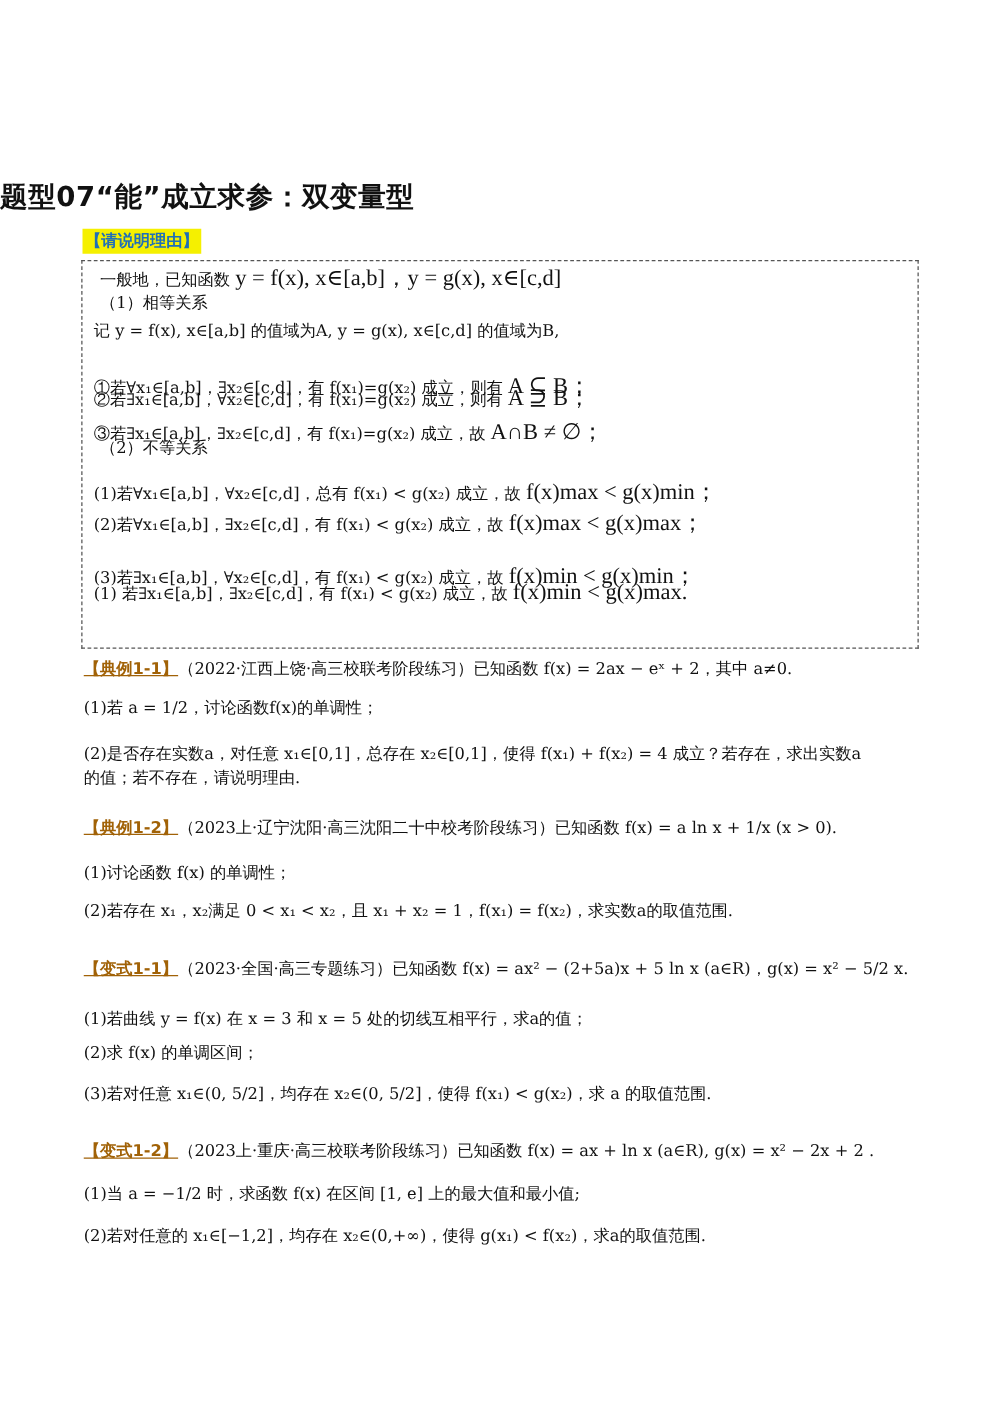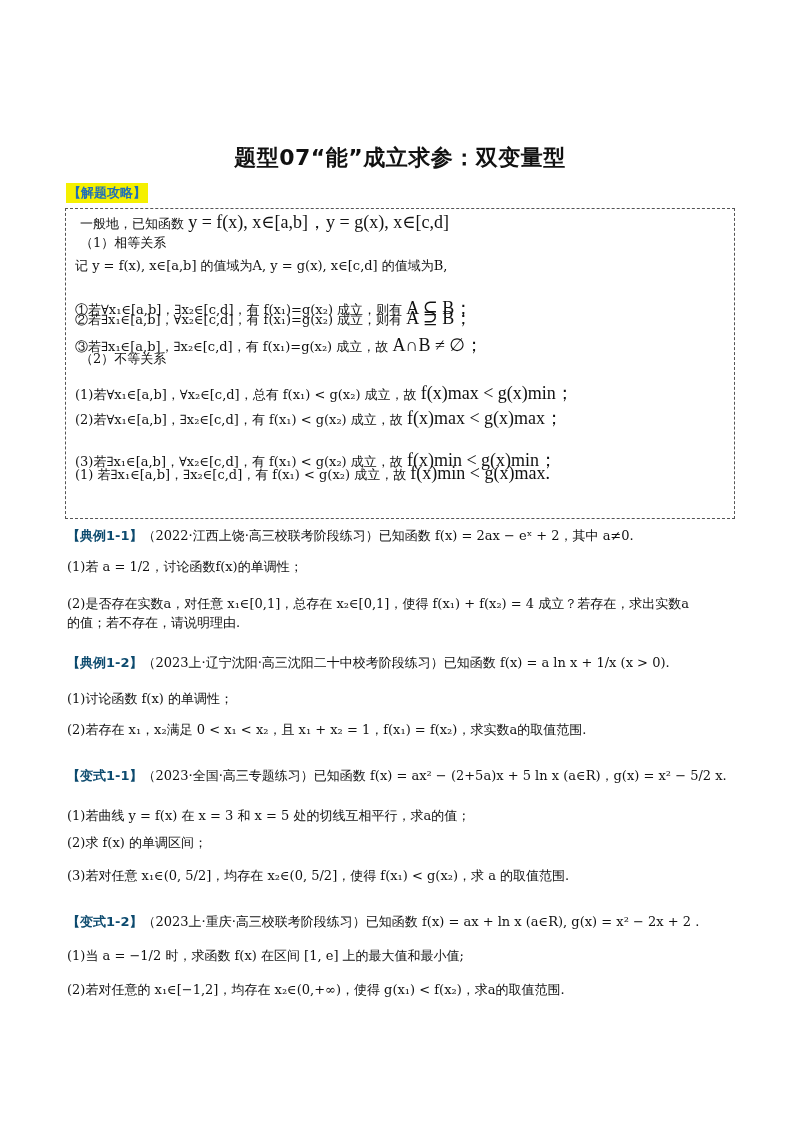--- a/index.html
+++ b/index.html
@@ -1,35 +1,35 @@
 <!DOCTYPE html>
 <html><head>
 <meta charset="utf-8">
 <style>
   html, body { margin: 0; padding: 0; background: #ffffff; }
   body { width: 800px; height: 1132px; position: relative; overflow: hidden;
          font-family: "DejaVu Serif", "Liberation Serif", serif; color: #111; }
-  .title { position: absolute; top: 143px; left: 0; width: 800px; text-align: center;
+  .title { position: absolute; top: 143px; left: 0; width: 800px; 
            font-family: "DejaVu Sans", "Liberation Sans", sans-serif; font-weight: bold; font-size: 22px; letter-spacing: 0.5px; }
   .tag-yellow { position: absolute; top: 183px; left: 66px; background: #f5f000; color: #1f6fb8;
            font-family: "DejaVu Sans", "Liberation Sans", sans-serif; font-weight: bold; font-size: 13px; padding: 1px 2px; }
   .box { position: absolute; top: 208px; left: 65px; width: 670px; height: 311px;
          border: 1.4px dashed #555; box-sizing: border-box; }
   .line { position: absolute; left: 75px; font-size: 13px; white-space: nowrap; line-height: 18px; }
   .line.indent { left: 80px; }
   .m { font-family: "Liberation Serif", "DejaVu Serif", serif; font-size: 18px; }
-  .label { color: #0c4a6e; font-weight: bold; font-family: "DejaVu Sans", "Liberation Sans", sans-serif; }
+  .label { color: #a16207; font-weight: bold; font-family: "DejaVu Sans", "Liberation Sans", sans-serif; text-decoration: underline; }
   .q { position: absolute; left: 67px; font-size: 13px; white-space: nowrap; line-height: 18px; }
 </style>
 </head>
 <body>
 
 <div class="title">题型07“能”成立求参：双变量型</div>
 
-<div class="tag-yellow">【解题攻略】</div>
+<div class="tag-yellow">【请说明理由】</div>
 
 <div class="box"></div>
 
 <div class="line indent" style="top:213px;">
   <span>一般地，已知函数</span>
   <span class="m">y = f(x), x∈[a,b]，y = g(x), x∈[c,d]</span>
 </div>
 <div class="line indent" style="top:234px;">（1）相等关系</div>
 <div class="line" style="top:257px;">记 y = f(x), x∈[a,b] 的值域为A, y = g(x), x∈[c,d] 的值域为B,</div>
 

